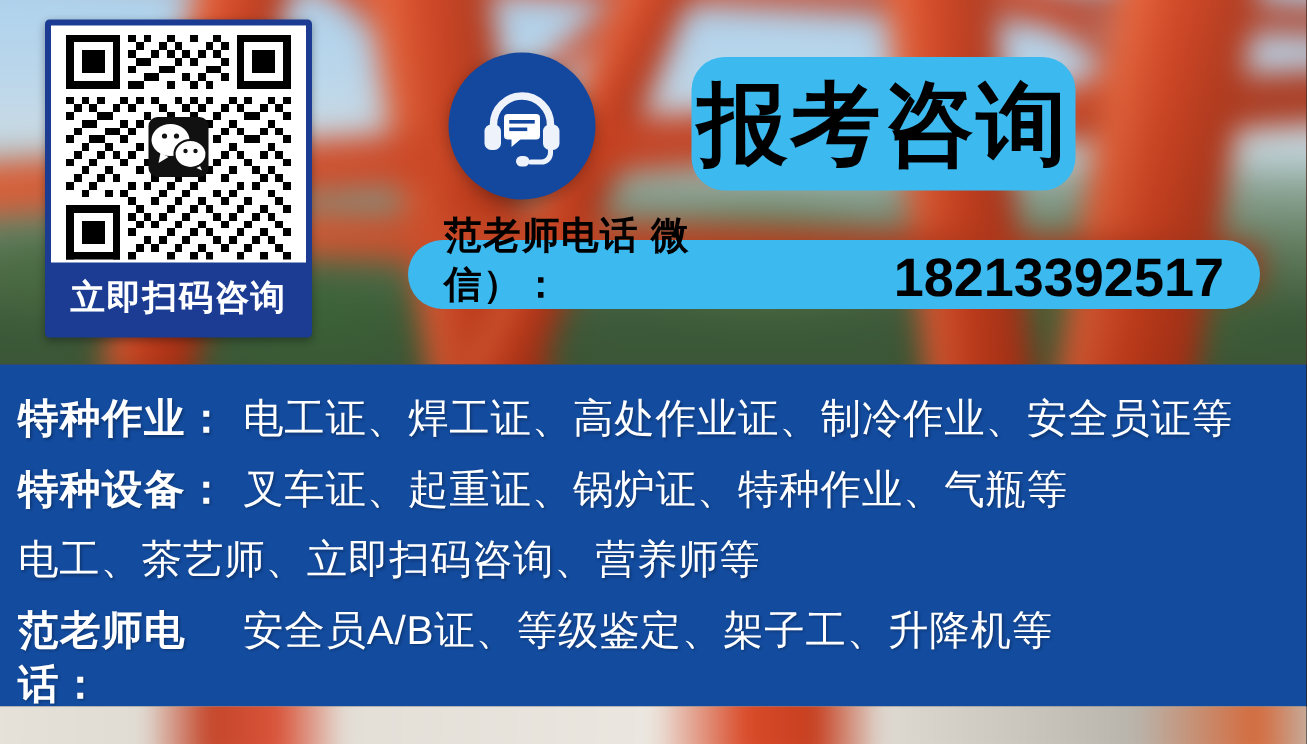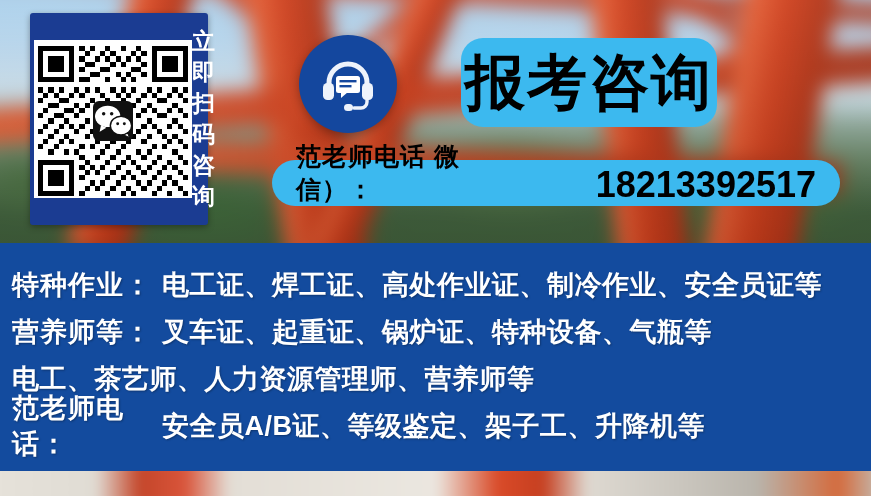--- a/index.html
+++ b/index.html
@@ -56,21 +56,21 @@
     background:linear-gradient(180deg, rgba(255,255,255,0.05), rgba(0,0,0,0.10));
   }
 
   
   .qr-card {
     position:absolute; left:30px; top:13px;
     width:178px; height:212px;
     background:#1b3c92;
     border:4px solid #1b3c92;
     border-radius:3px;
-    display:flex; align-items:center;
+    display:flex; flex-direction:column; align-items:center;
     box-shadow:0 2px 6px rgba(0,0,0,.35);
   }
   .qr-white {
     width:100%; height:158px; background:#ffffff;
     display:flex; align-items:center; justify-content:center;
     padding:6px 4px 2px;
   }
   .qr-code { position:relative; width:150px; height:150px; }
   .qr-code svg { display:block; width:150px; height:150px; }
   .qr-logo {
@@ -121,32 +121,32 @@
     margin-left:58px; letter-spacing:0px;
   }
 
   
   .info {
     position:absolute; left:0; top:243px; width:871px; height:228px;
     background:#134b9e;
     padding:18px 0 0 12px;
   }
   .info-row {
-    display:flex; align-items:center;
+    display:flex; align-items:flex-start;
     height:47px;
     color:#ffffff;
     text-shadow:1px 1px 2px rgba(0,0,0,.30);
   }
   .info-label {
     font-size:27px; font-weight:bold;
     width:150px; flex:0 0 150px;
     letter-spacing:1px;
   }
   .info-value {
-    font-size:27px; font-weight:bold;
+    font-size:27px; font-weight:normal;
     letter-spacing:0.5px;
   }
 
   
   .strip {
     position:absolute; left:0; top:471px; width:871px; height:25px;
     overflow:hidden;
     background:#d8d4cd;
   }
   .strip-inner {
@@ -456,25 +456,25 @@
     <span class="ph-label">范老师电话 微信）：</span>
     <span class="ph-number">18213392517</span>
   </div>
 
   <div class="info">
     <div class="info-row">
       <span class="info-label">特种作业：</span>
       <span class="info-value">电工证、焊工证、高处作业证、制冷作业、安全员证等</span>
     </div>
     <div class="info-row">
-      <span class="info-label">营养师等：</span>
-      <span class="info-value">叉车证、起重证、锅炉证、特种设备、气瓶等</span>
+      <span class="info-label">特种设备：</span>
+      <span class="info-value">叉车证、起重证、锅炉证、特种作业、气瓶等</span>
     </div>
     <div class="info-row">
-      <span class="info-value">电工、茶艺师、人力资源管理师、营养师等</span>
+      <span class="info-value">电工、茶艺师、立即扫码咨询、营养师等</span>
     </div>
     <div class="info-row">
       <span class="info-label">范老师电话：</span>
       <span class="info-value">安全员A/B证、等级鉴定、架子工、升降机等</span>
     </div>
   </div>
 
   <div class="strip">
     <div class="strip-inner"></div>
   </div>

